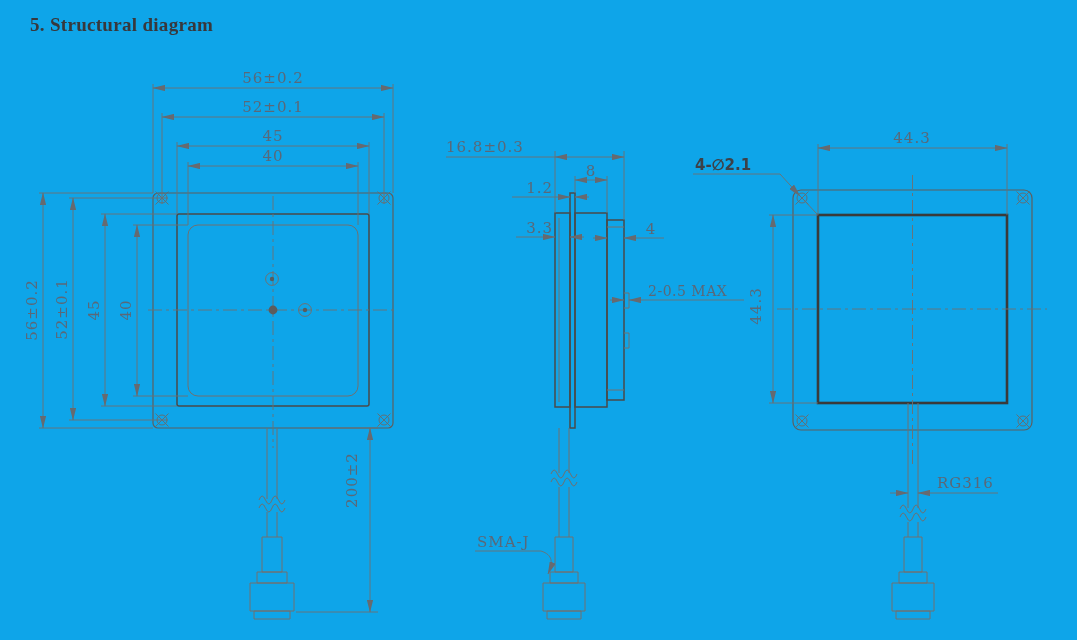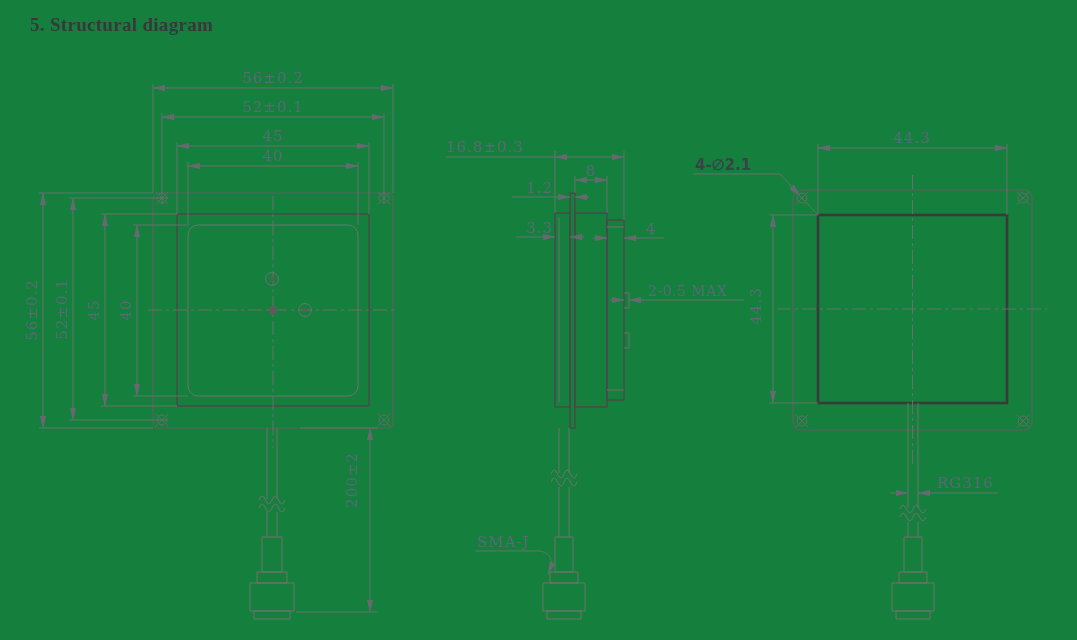--- a/index.html
+++ b/index.html
@@ -1,16 +1,16 @@
 <!DOCTYPE html>
 <html><head>
 <meta charset="utf-8">
 <style>
   html,body{margin:0;padding:0;background:#ffffff;}
-  .page{position:relative;width:1077px;height:640px;background:#15803d;overflow:hidden;
+  .page{position:relative;width:1077px;height:640px;background:#0ea5e9;overflow:hidden;
         font-family:"Liberation Serif",serif;}
   svg{display:block;}
   .ln    {stroke:#707070;stroke-width:1;fill:none;}
   .lnmed {stroke:#5f5f5f;stroke-width:1.2;fill:none;}
   .lnbold{stroke:#4a4a4a;stroke-width:1.5;fill:none;}
   .lndark{stroke:#3a3a3a;stroke-width:2.6;fill:none;}
   .cl    {stroke:#6f6f6f;stroke-width:0.9;fill:none;stroke-dasharray:14 4 3 4;}
   .dim   {stroke:#6f6f6f;stroke-width:0.9;fill:none;
           marker-start:url(#arr);marker-end:url(#arr);}
   .dim1  {stroke:#6f6f6f;stroke-width:0.9;fill:none;marker-end:url(#arr);}

